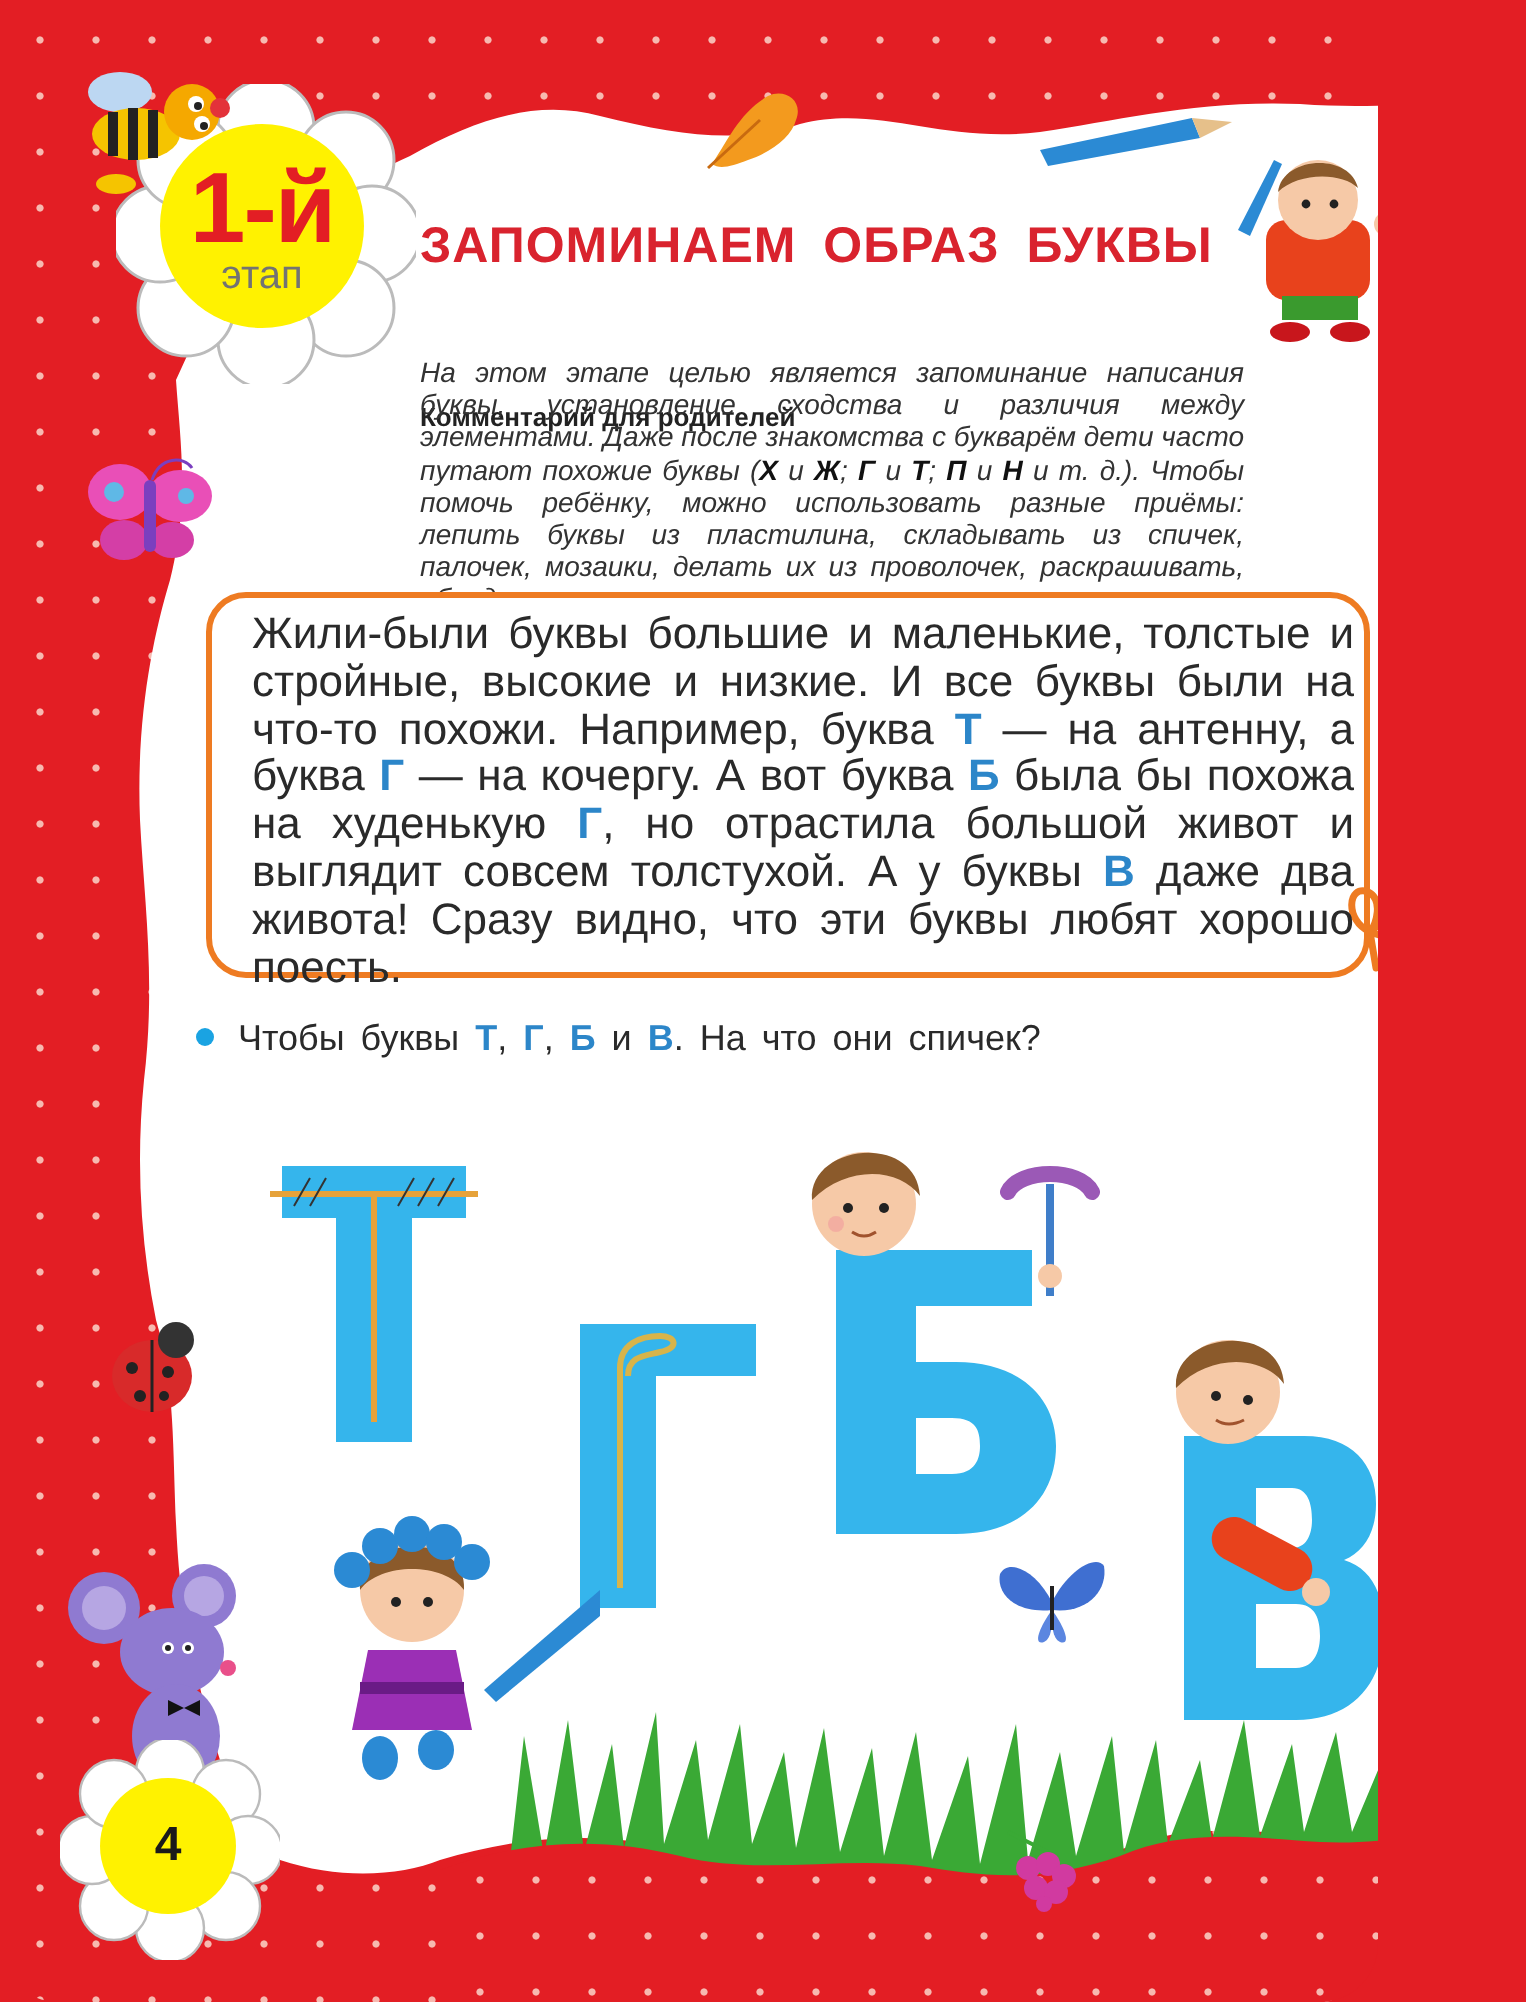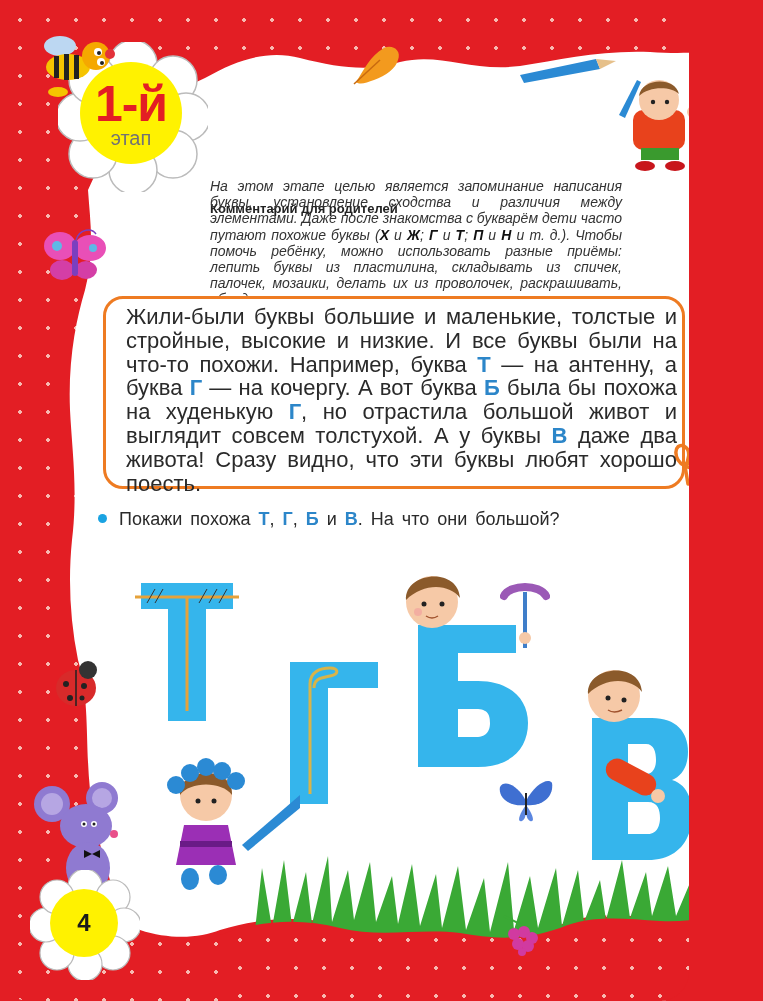--- a/index.html
+++ b/index.html
@@ -122,31 +122,32 @@
     <ellipse cx="20" cy="20" rx="16" ry="14" fill="#e94fb7"></ellipse>
     <ellipse cx="50" cy="22" rx="16" ry="13" fill="#e94fb7"></ellipse>
     <ellipse cx="22" cy="44" rx="12" ry="10" fill="#d43ea6"></ellipse>
     <ellipse cx="46" cy="44" rx="11" ry="9" fill="#d43ea6"></ellipse>
     <circle cx="17" cy="20" r="5" fill="#5fb8e6"></circle>
       <circle cx="53" cy="22" r="4" fill="#5fb8e6"></circle>
     <rect x="32" y="14" width="6" height="36" rx="3" fill="#7b3fbf"></rect>
     <path d="M36,14 C40,2 52,2 56,8" stroke="#7b3fbf" stroke-width="1.5" fill="none"></path>
   </svg>
 
+  <div class="title">ЗАПОМИНАЕМ ОБРАЗ БУКВЫ</div>
 
   <div class="comment-heading">Комментарий для родителей</div>
   <div class="comment-body"><span>На этом этапе целью является запоминание написания буквы, установление сходства и различия между элементами. Даже после знакомства с букварём дети часто путают похожие буквы (</span><b>Х</b> <span>и</span> <b>Ж</b><span>;</span> <b>Г</b> <span>и</span> <b>Т</b><span>;</span> <b>П</b> <span>и</span> <b>Н</b><span> и т. д.). Чтобы помочь ребёнку, можно использовать разные приёмы: лепить буквы из пластилина, складывать из спичек, палочек, мозаики, делать их из проволочек, раскрашивать, обводить по контуру.</span></div>
 
   <div class="story-box"></div>
   <svg class="deco" style="left:672px;top:438px;" width="46" height="50" viewBox="0 0 46 50">
     <path d="M13,28 C0,22 2,4 12,8 C20,12 16,24 13,28 C22,20 36,18 38,26 C40,34 24,32 13,28 L16,46" stroke="#ee7b22" stroke-width="3.5" fill="none" stroke-linecap="round"></path>
   </svg>
   <div class="story-text"><span>Жили-были буквы большие и маленькие, толстые и стройные, высокие и низкие. И все буквы были на что-то похожи. Например, буква </span><span class="hl">Т</span><span> — на антенну, а буква </span><span class="hl">Г</span><span> — на кочергу. А вот буква </span><span class="hl">Б</span><span> была бы похожа на худенькую </span><span class="hl">Г</span><span>, но отрастила большой живот и выглядит совсем толстухой. А у буквы </span><span class="hl">В</span><span> даже два живота! Сразу видно, что эти буквы любят хорошо поесть.</span></div>
 
-  <div class="task-line"><span class="bullet"></span><span>Покажи похожа </span><span class="hl">Т</span><span>, </span><span class="hl">Г</span><span>, </span><span class="hl">Б</span><span> и </span><span class="hl">В</span><span>. На что они большой?</span></div>
+  <div class="task-line"><span class="bullet"></span><span>Чтобы буквы </span><span class="hl">Т</span><span>, </span><span class="hl">Г</span><span>, </span><span class="hl">Б</span><span> и </span><span class="hl">В</span><span>. На что они спичек?</span></div>
 
   <svg class="big-letter" style="left:135px;top:575px;" width="110" height="150" viewBox="0 0 110 150">
     <rect x="6" y="8" width="92" height="26" fill="#35b5ec"></rect>
     <rect x="33" y="8" width="38" height="138" fill="#35b5ec"></rect>
     <line x1="0" y1="22" x2="104" y2="22" stroke="#e6a23a" stroke-width="3"></line>
     <line x1="52" y1="22" x2="52" y2="136" stroke="#e6a23a" stroke-width="3"></line>
     <path d="M12,28 L20,14 M20,28 L28,14 M64,28 L72,14 M74,28 L82,14 M84,28 L92,14" stroke="#333" stroke-width="1"></path>
   </svg>
 
   <svg class="big-letter" style="left:290px;top:662px;" width="90" height="145" viewBox="0 0 90 145">

